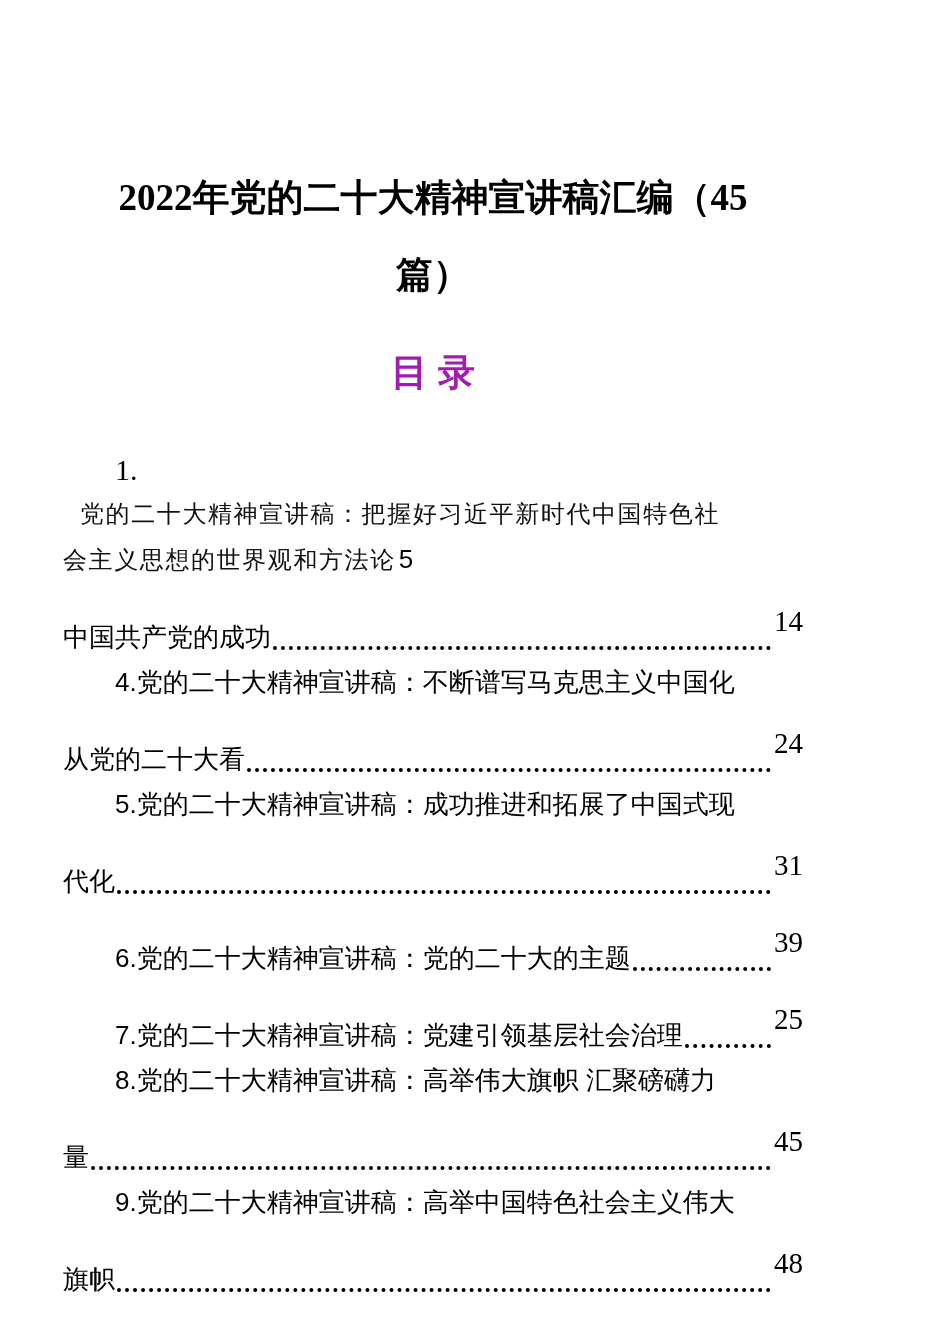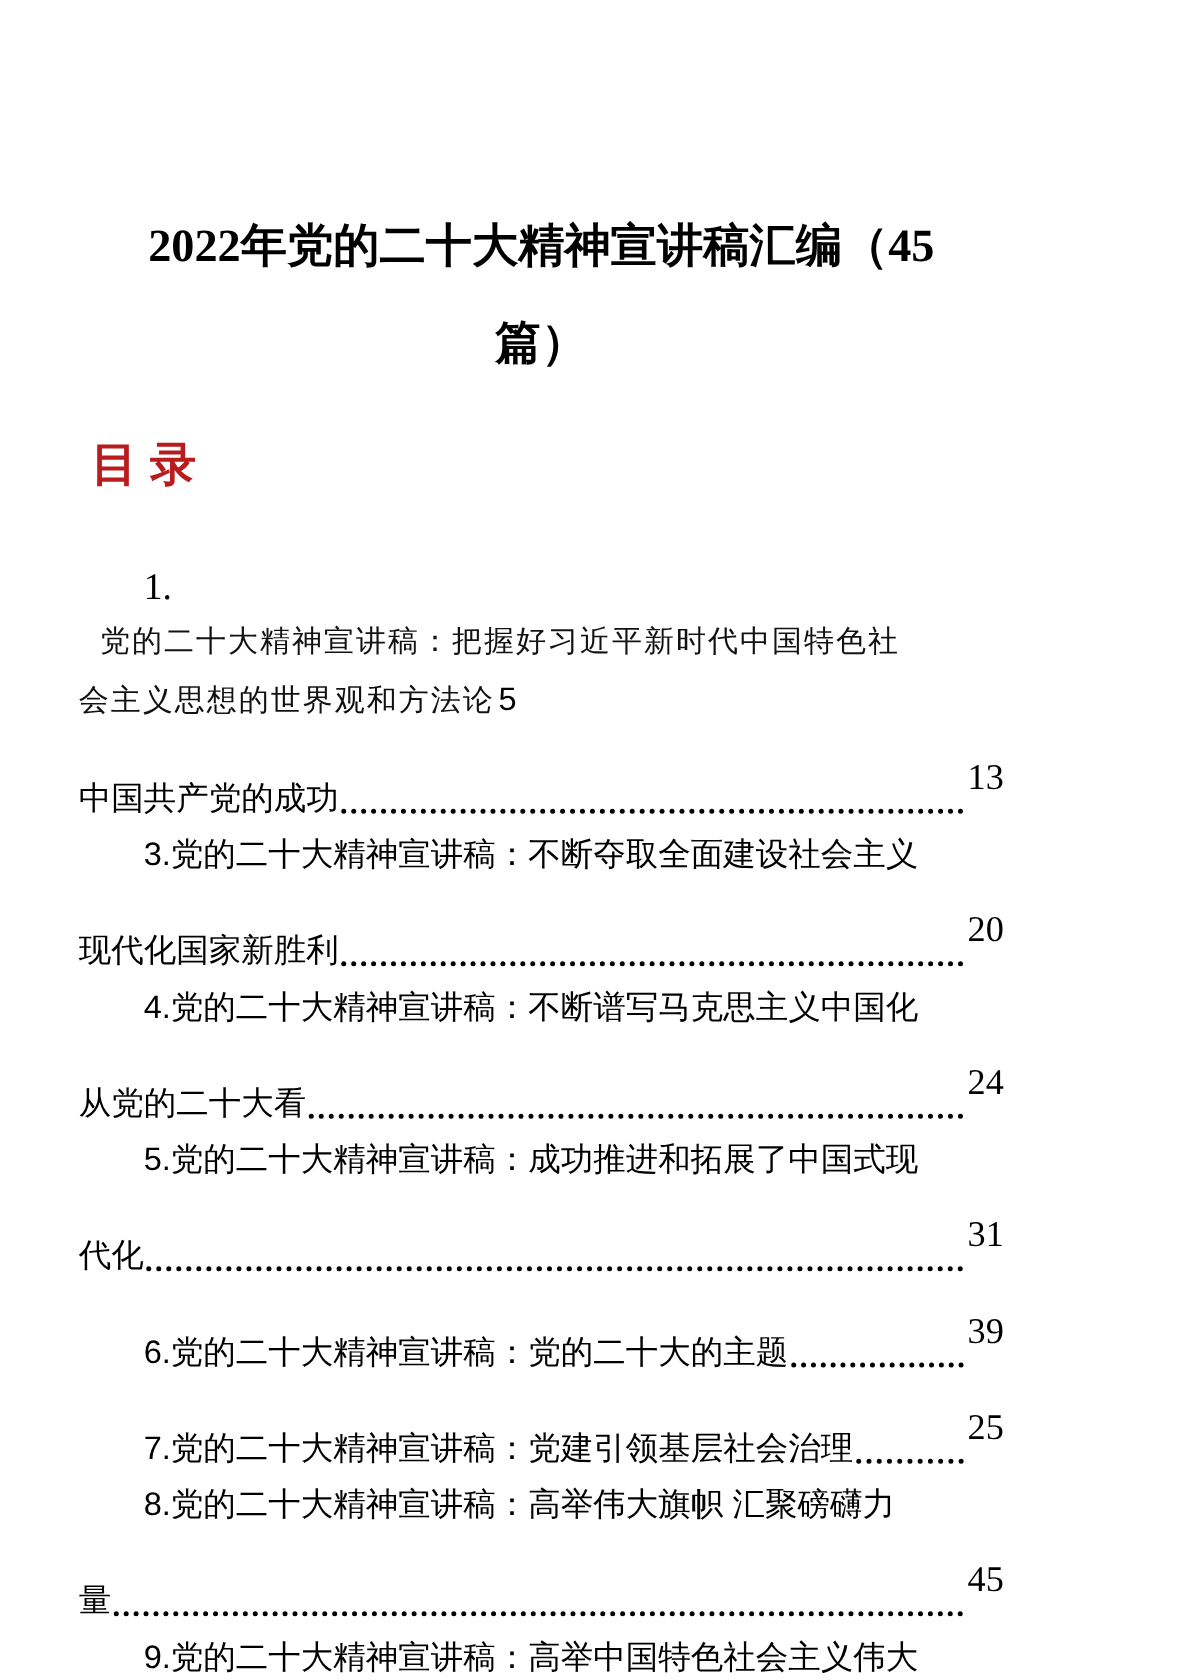--- a/index.html
+++ b/index.html
@@ -27,25 +27,25 @@
     line-height: 77px;
     text-align: center;
     color: #000000;
   }
   
   .toc-heading {
     font-family: "Liberation Serif", "DejaVu Serif", serif;
     font-weight: bold;
     font-size: 37px;
     line-height: 50px;
-    text-align: left;
+    text-align: center;
     letter-spacing: 10px;
     padding-left: 10px;
     margin: 35px 0 0 0;
-    color: #b91c1c;
+    color: #a21caf;
   }
   .toc {
     margin-top: 49px;
   }
   .line {
     line-height: 45px;
     white-space: nowrap;
   }
   .indent { padding-left: 52px; }
   .sans {
@@ -111,31 +111,25 @@
       <div class="toc-entry">
         <div class="line serif-num indent">1.</div>
         <div class="line kai kai-first">党的二十大精神宣讲稿：把握好习近平新时代中国特色社</div>
         <div class="line kai"><span class="txt">会主义思想的世界观和方法论</span><span class="inline-page">5</span></div>
       </div>
 
       <div class="toc-entry">
         <div class="line sans flexline">
           <span class="txt">中国共产党的成功</span>
           <span class="leader"></span>
-          <span class="pagenum">13</span>
+          <span class="pagenum">14</span>
         </div>
       </div>
 
       <div class="toc-entry">
-        <div class="line sans indent">3.党的二十大精神宣讲稿：不断夺取全面建设社会主义</div>
-        <div class="line sans flexline">
-          <span class="txt">现代化国家新胜利</span>
-          <span class="leader"></span>
-          <span class="pagenum">20</span>
-        </div>
       </div>
 
       <div class="toc-entry">
         <div class="line sans indent">4.党的二十大精神宣讲稿：不断谱写马克思主义中国化</div>
         <div class="line sans flexline">
           <span class="txt">从党的二十大看</span>
           <span class="leader"></span>
           <span class="pagenum">24</span>
         </div>
       </div>

